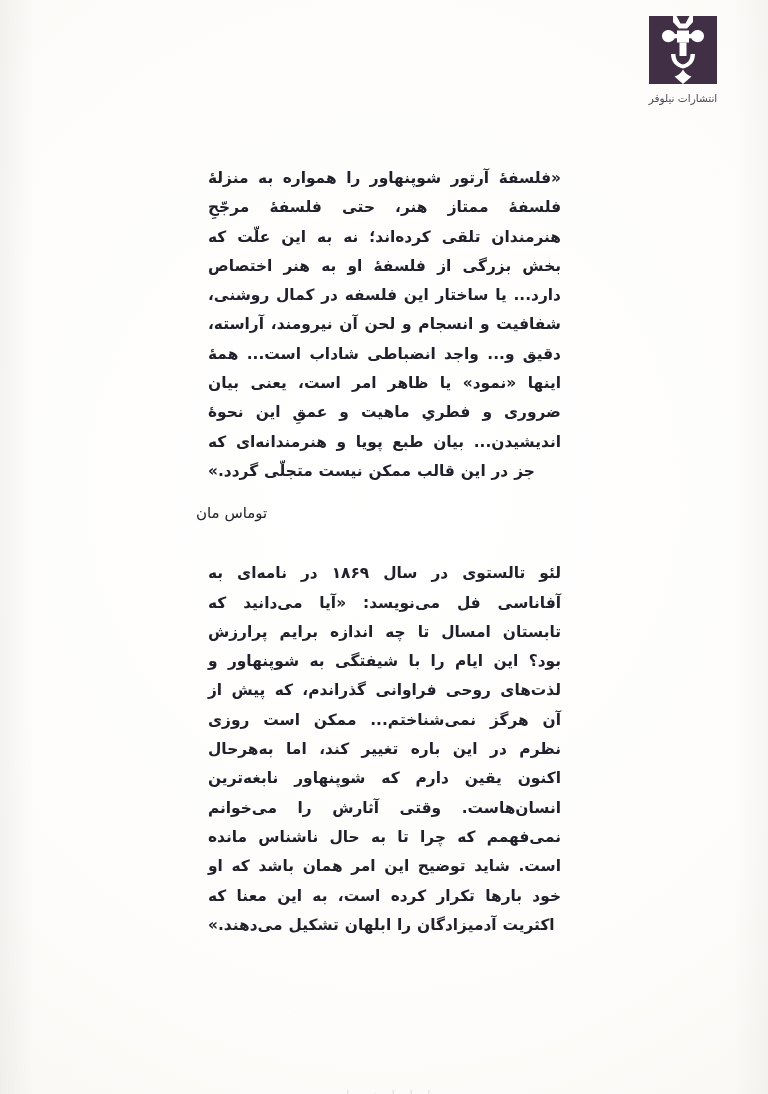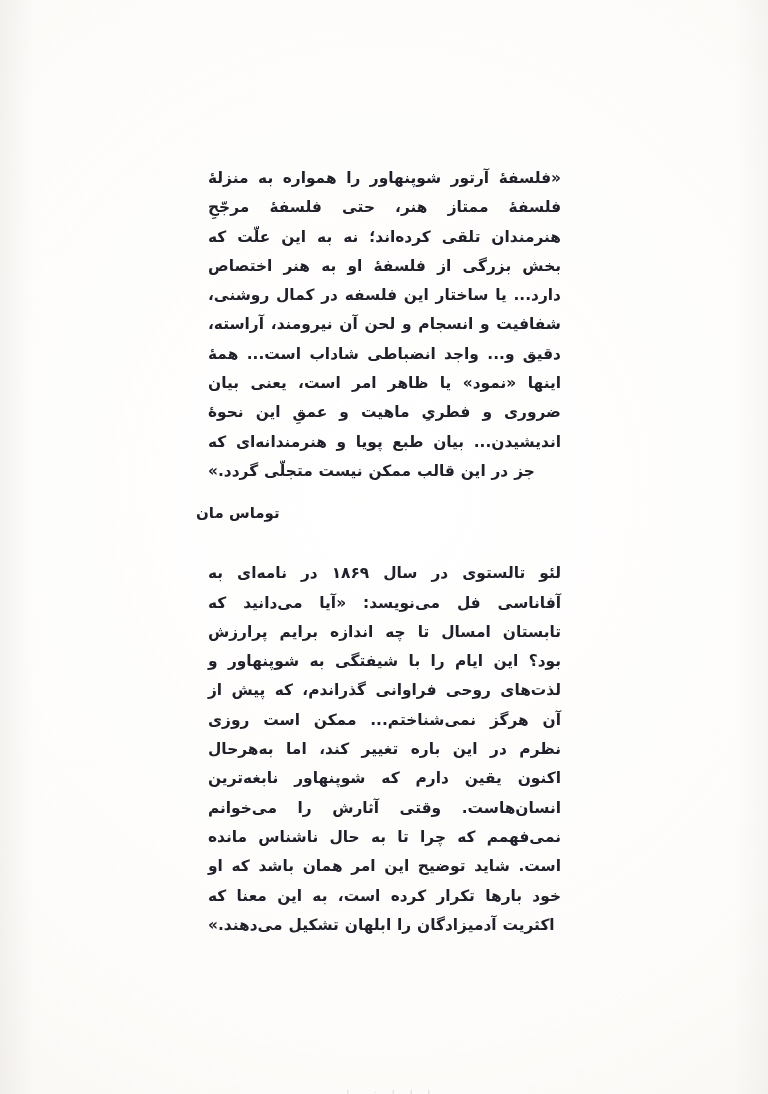--- a/index.html
+++ b/index.html
@@ -96,21 +96,21 @@
 
   .para.quote { margin-top: 14px; }
 
   
   .para.quote { text-align-last: left; }
 
   .attribution {
     margin-top: 18px;
     font-family: "DejaVu Sans", sans-serif;
     font-size: 15px;
-    font-weight: 700;
+    font-weight: 400;
     color: #20202a;
     direction: rtl;
     text-align: left;
     letter-spacing: .3px;
   }
 
   .para.letter {
     margin-top: 37px;
     text-align-last: left;
   }
@@ -152,20 +152,45 @@
 </style>
 </head>
 <body>
 
 <div class="page">
 
   <div class="paper-grain"></div>
   <div class="scan-shade-left"></div>
   <div class="scan-shade-right"></div>
 
+  <div class="colophon">
+    <div class="logo-mark">
+      <div class="plate"></div>
+      <svg viewBox="0 0 68 68" width="68" height="68" aria-hidden="true">
+        <g fill="#ffffff">
+
+          <path d="M27.5 0 L31.5 7.5 L36.5 7.5 L40.5 0 L44 0 L44 6 L38 12.5 L30 12.5 L24 6 L24 0 Z"></path>
+
+          <path d="M13 20 C13 16.5 16 14 19.5 14 C22.5 14 24.5 15.8 26 18 L28 18 L28 14.5 L40 14.5 L40 18 L42 18
+                   C43.5 15.8 45.5 14 48.5 14 C52 14 55 16.5 55 20 C55 23.5 52 26.2 48.5 26.2
+                   C45.6 26.2 43.4 24.6 42.2 22.3 L40 22.3 L40 26.5 L28 26.5 L28 22.3 L25.8 22.3
+                   C24.6 24.6 22.4 26.2 19.5 26.2 C16 26.2 13 23.5 13 20 Z"></path>
+
+          <path d="M30.5 26.5 L37.5 26.5 L37.5 40 L30.5 40 Z"></path>
+
+          <path d="M22 38 C22 46 27 51 34 52.5 C41 51 46 46 46 38 L41.5 38 C41.5 44 38.5 47.5 34 48.6
+                   C29.5 47.5 26.5 44 26.5 38 Z"></path>
+
+          <path d="M34 53.5 C31.5 58 28 60 25.5 60.5 C28.5 63.5 31.5 65.5 34 68 C36.5 65.5 39.5 63.5 42.5 60.5
+                   C40 60 36.5 58 34 53.5 Z"></path>
+        </g>
+      </svg>
+    </div>
+    <div class="publisher-name">انتشارات نیلوفر</div>
+  </div>
 
   <div class="textblock">
 
     <p class="para quote">«فلسفهٔ آرتور شوپنهاور را همواره به منزلهٔ فلسفهٔ ممتاز هنر، حتی فلسفهٔ مرجّحِ هنرمندان تلقی کرده‌اند؛ نه به این علّت که بخش بزرگی از فلسفهٔ او به هنر اختصاص دارد... یا ساختار این فلسفه در کمال روشنی، شفافیت و انسجام و لحن آن نیرومند، آراسته، دقیق و... واجد انضباطی شاداب است... همهٔ اینها «نمود» یا ظاهر امر است، یعنی بیان ضروری و فطریِ ماهیت و عمقِ این نحوهٔ اندیشیدن... بیان طبع پویا و هنرمندانه‌ای که جز در این قالب ممکن نیست متجلّی گردد.»</p>
 
     <div class="attribution">توماس مان</div>
 
     <p class="para letter">لئو تالستوی در سال ۱۸۶۹ در نامه‌ای به آفاناسی فل می‌نویسد: «آیا می‌دانید که تابستان امسال تا چه اندازه برایم پرارزش بود؟ این ایام را با شیفتگی به شوپنهاور و لذت‌های روحی فراوانی گذراندم، که پیش از آن هرگز نمی‌شناختم... ممکن است روزی نظرم در این باره تغییر کند، اما به‌هرحال اکنون یقین دارم که شوپنهاور نابغه‌ترین انسان‌هاست. وقتی آثارش را می‌خوانم نمی‌فهمم که چرا تا به حال ناشناس مانده است. شاید توضیح این امر همان باشد که او خود بارها تکرار کرده است، به این معنا که اکثریت آدمیزادگان را ابلهان تشکیل می‌دهند.»</p>
   </div>
 

